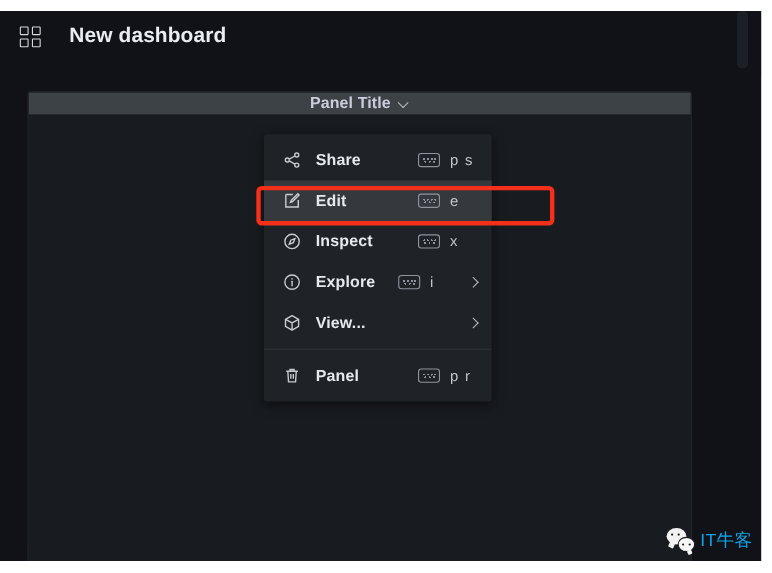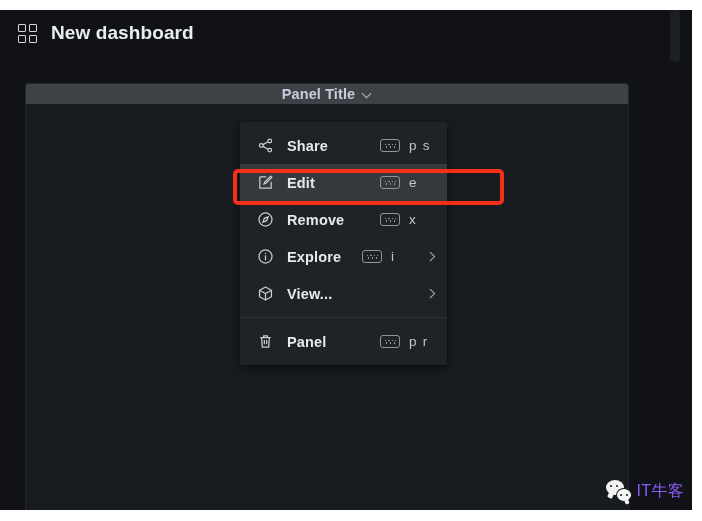--- a/index.html
+++ b/index.html
@@ -39,21 +39,21 @@
     width: 692px;
     height: 60px;
     background: #111217;
   }
   #dash-title-wrap {
     position: absolute;
     left: 18px;
     top: 12px;
     display: flex;
     align-items: center;
-    gap: 14px;
+    gap: 26px;
   }
   .grid-icon {
     width: 19px;
     height: 19px;
     display: grid;
     grid-template-columns: 8px 8px;
     grid-template-rows: 8px 8px;
     gap: 3px;
   }
   .grid-icon i {
@@ -306,21 +306,21 @@
     position: absolute;
     width: 2.2px; height: 2.2px;
     background: #16181c;
     border-radius: 50%;
   }
   .wechat-logo .d1 { left: 4px; top: 4.5px; }
   .wechat-logo .d2 { left: 10px; top: 4.5px; }
   .wechat-logo .d3 { right: 9.5px; bottom: 6px; }
   .wechat-logo .d4 { right: 3.5px; bottom: 6px; }
   #watermark-text {
-    color: #8b5cf6;
+    color: #0ea5e9;
     font-size: 16px;
     font-weight: 400;
     letter-spacing: .3px;
     white-space: nowrap;
   }
 </style>
 </head>
 <body>
 
 <div id="screen">
@@ -386,21 +386,21 @@
         </span>
       </div>
 
       <div class="menu-item">
         <span class="mi-icon">
           <svg width="17" height="17" viewBox="0 0 24 24" fill="none" stroke="currentColor" stroke-width="1.8">
             <circle cx="12" cy="12" r="9.2"></circle>
             <path d="M15.6 8.4 13.6 13.6 8.4 15.6 10.4 10.4Z"></path>
           </svg>
         </span>
-        <span class="mi-label">Remove</span>
+        <span class="mi-label">Inspect</span>
         <span class="mi-right">
           <span class="kbd-icon">
               <span></span>
             </span>
           <span class="kbd-keys">x</span>
         </span>
       </div>
 
       <div class="menu-item">
         <span class="mi-icon">

